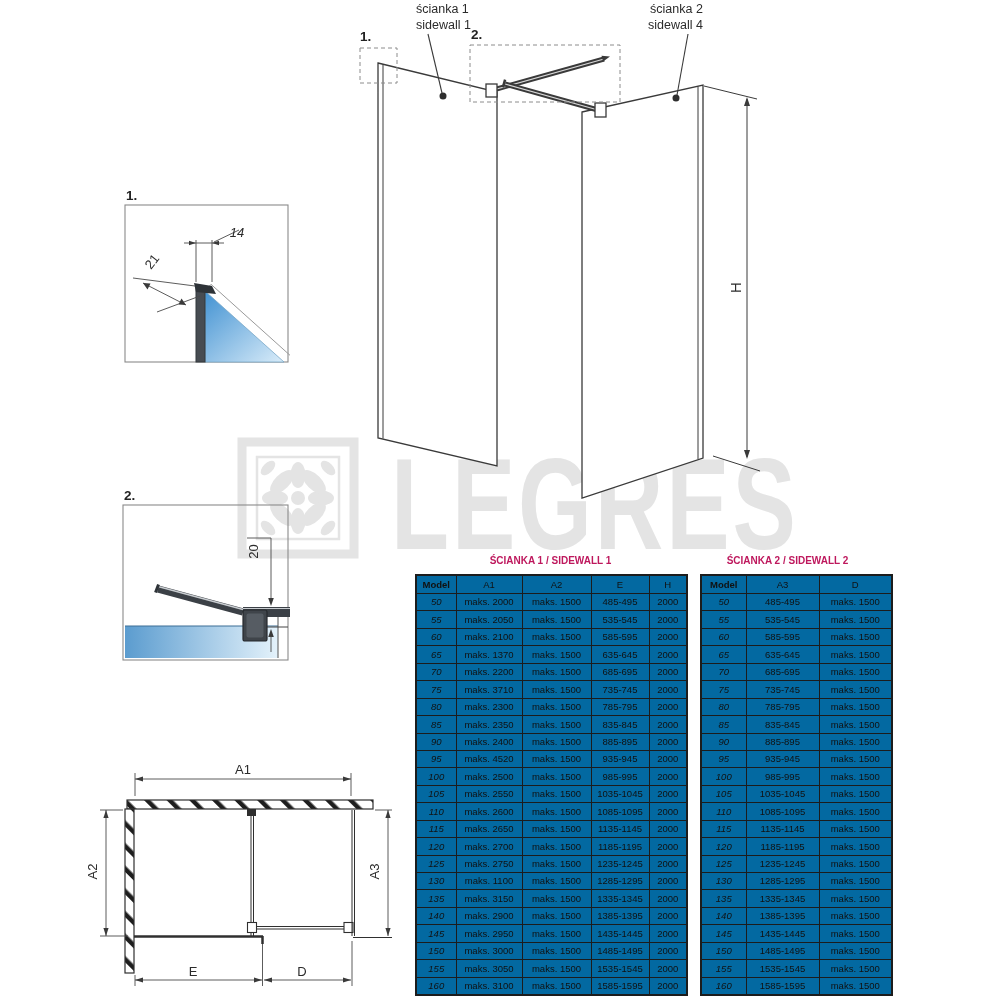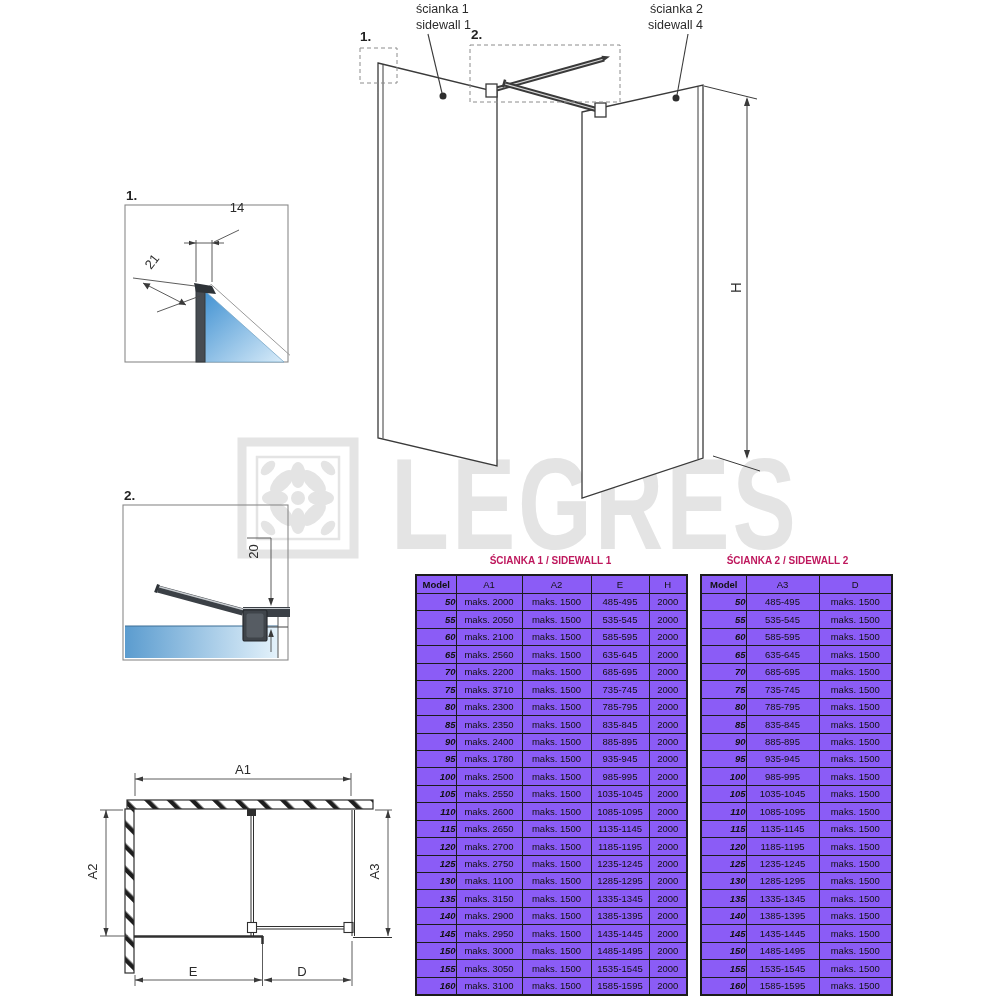--- a/index.html
+++ b/index.html
@@ -15,28 +15,28 @@
   #wm-text {
     position:absolute; left:391px; top:449px; color:#e4e4e4;
     font-size:130px; font-weight:bold; letter-spacing:4px; line-height:110px;
     transform:scale(0.73,1); transform-origin:left top; user-select:none;
   }
   svg { position:absolute; left:0; top:0; }
   
   .tbl-title { position:absolute; font-size:10px; font-weight:bold; 
                color:#be185d; text-align:center; }
   table.spec { position:absolute; border-collapse:collapse; table-layout:fixed;
-               background:#8b5cf6; border:2px solid #1c1c1c; }
+               background:#0369a1; border:2px solid #1c1c1c; }
   table.spec td, table.spec th { border:1px solid #1c1c1c; font-size:9.5px; color:#111;
                text-align:center; vertical-align:middle; padding:0; line-height:1;
                font-weight:normal; overflow:hidden; white-space:nowrap; }
   table.spec thead th { height:17px; }
   table.spec tbody td { height:16.45px; }
   table.spec th.model-h { font-weight:bold; }
-  table.spec td.model { font-weight:bold; font-style:italic;text-align:right; }
+  table.spec td.model { font-weight:normal; font-style:italic; }
 </style>
 </head>
 <body>
 
 <div id="stage">
 
   <div>
     <svg width="1000" height="1000" viewBox="0 0 1000 1000">
       <g stroke="#e4e4e4" fill="none">
         <rect x="242" y="442" width="112" height="112" stroke-width="9"></rect>
@@ -248,21 +248,21 @@
   </div>
   <div class="lbl" style="left:648px; top:1px; text-align:right;">
     <div>ścianka 2</div>
     <div>sidewall 4</div>
   </div>
   <div class="marker" style="left:360px; top:29px;">1.</div>
   <div class="marker" style="left:471px; top:27px;">2.</div>
   <div class="dim rot90" style="left:720px; top:279px; width:30px; font-size:15px;">H</div>
 
   <div class="marker" style="left:126px; top:188px;">1.</div>
-  <div class="dim" style="left:222px; top:200px; width:30px;">14</div>
+  <div class="dim" style="left:222px; top:225px; width:30px;font-style:italic;">14</div>
   <div class="dim rot52" style="left:137px; top:254px; width:30px;">21</div>
 
   <div class="marker" style="left:124px; top:488px;">2.</div>
   <div class="dim rot90" style="left:238px; top:544px; width:30px;">20</div>
 
   <div class="dim" style="left:228px; top:762px; width:30px;">A1</div>
   <div class="dim rot90" style="left:77px; top:864px; width:30px;">A2</div>
   <div class="dim rot90" style="left:359px; top:864px; width:30px;">A3</div>
   <div class="dim" style="left:178px; top:964px; width:30px;">E</div>
   <div class="dim" style="left:287px; top:964px; width:30px;">D</div>
@@ -302,21 +302,21 @@
         </tr>
         <tr>
           <td class="model">60</td>
           <td>maks. 2100</td>
           <td>maks. 1500</td>
           <td>585-595</td>
           <td>2000</td>
         </tr>
         <tr>
           <td class="model">65</td>
-          <td>maks. 2560</td>
+          <td>maks. 1370</td>
           <td>maks. 1500</td>
           <td>635-645</td>
           <td>2000</td>
         </tr>
         <tr>
           <td class="model">70</td>
           <td>maks. 2200</td>
           <td>maks. 1500</td>
           <td>685-695</td>
           <td>2000</td>
@@ -344,21 +344,21 @@
         </tr>
         <tr>
           <td class="model">90</td>
           <td>maks. 2400</td>
           <td>maks. 1500</td>
           <td>885-895</td>
           <td>2000</td>
         </tr>
         <tr>
           <td class="model">95</td>
-          <td>maks. 1780</td>
+          <td>maks. 4520</td>
           <td>maks. 1500</td>
           <td>935-945</td>
           <td>2000</td>
         </tr>
         <tr>
           <td class="model">100</td>
           <td>maks. 2500</td>
           <td>maks. 1500</td>
           <td>985-995</td>
           <td>2000</td>

